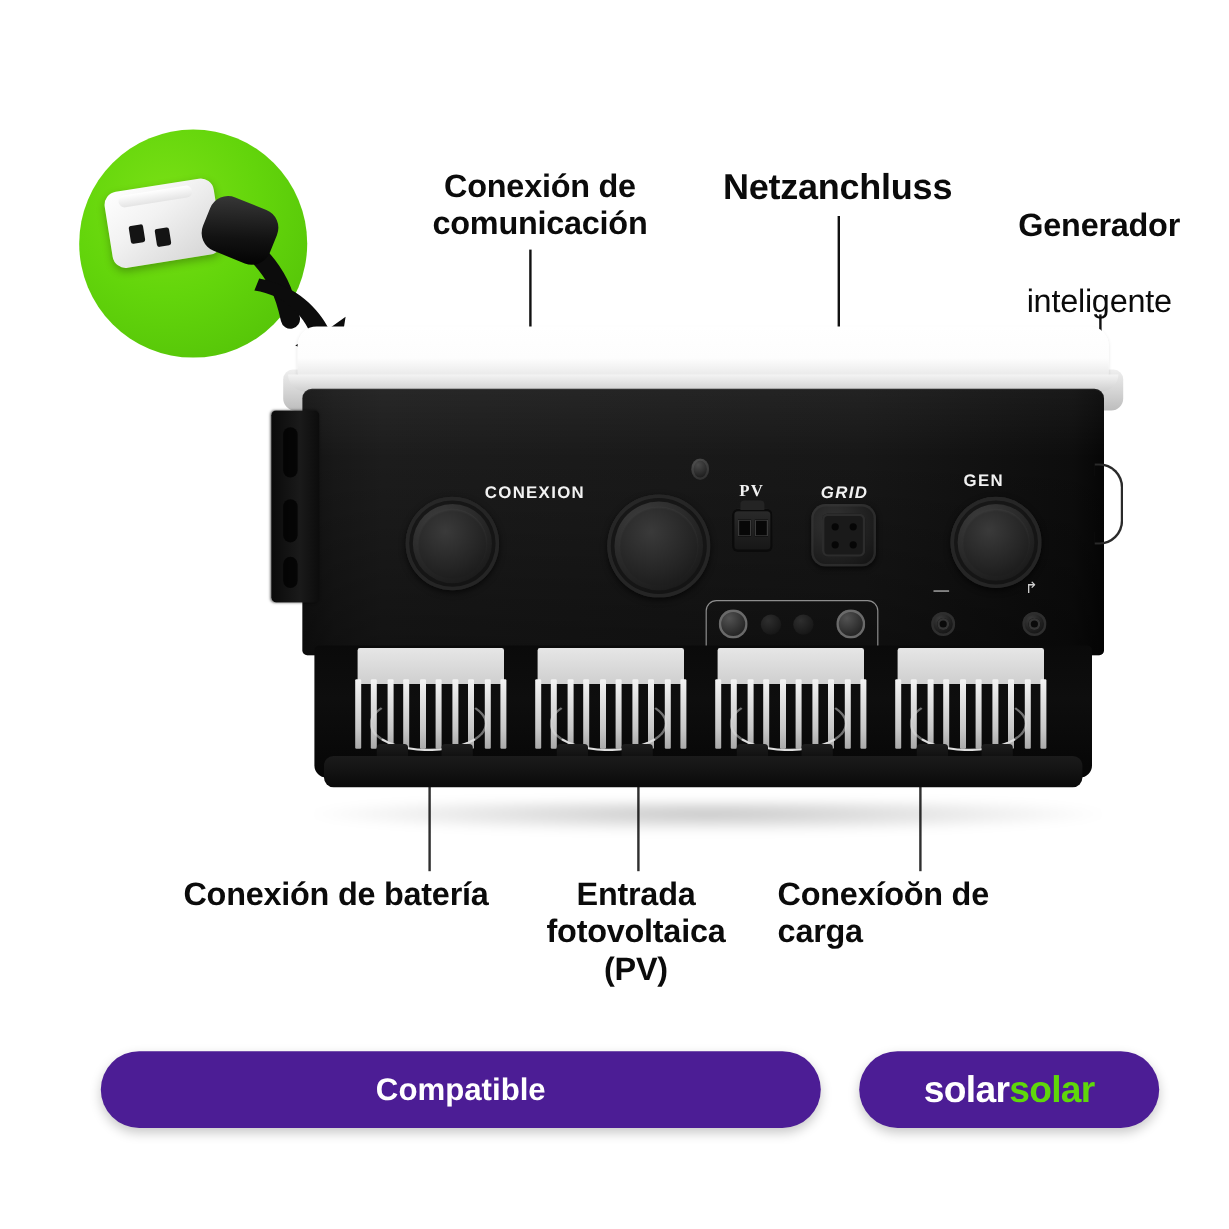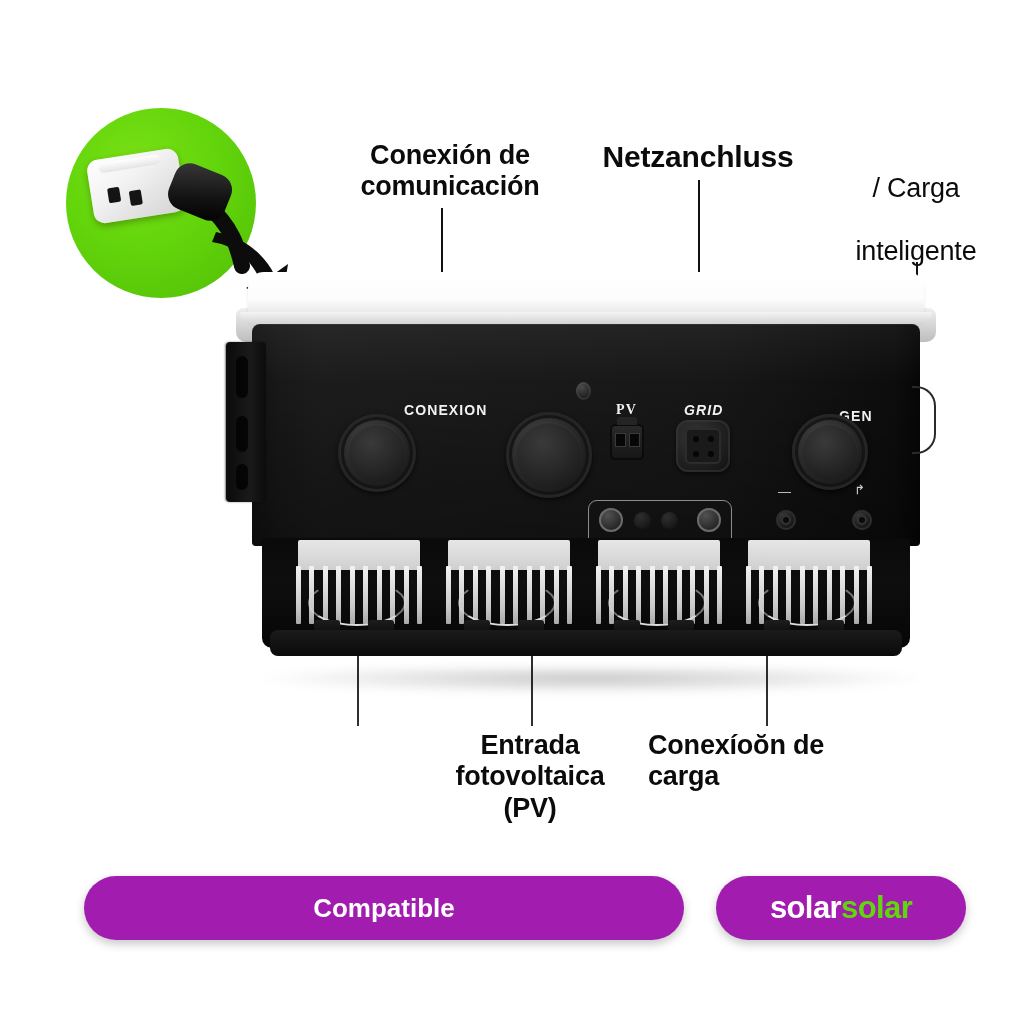--- a/index.html
+++ b/index.html
@@ -227,21 +227,21 @@
 
   
   #groundshadow{
     position:absolute;left:250px;top:668px;width:680px;height:26px;
     background:radial-gradient(ellipse at 50% 40%, rgba(0,0,0,.22), rgba(0,0,0,0) 70%);
     filter:blur(4px);
   }
 
   
   .pill{
-    position:absolute;border-radius:999px;background:#a21caf;
+    position:absolute;border-radius:999px;background:#4c1d95;
     display:flex;align-items:center;justify-content:center;
     box-shadow:0 4px 10px rgba(0,0,0,.22);
     color:#fff;
   }
   #pill-compat{left:84px;top:876px;width:600px;height:64px;font-size:26px;}
   #pill-compat .b{font-weight:700;}
   #pill-compat .r{font-weight:400;}
   #pill-logo{left:716px;top:876px;width:250px;height:64px;font-size:31px;font-weight:700;letter-spacing:-.6px;}
   #pill-logo .solar{color:#ffffff;}
   #pill-logo .scouts{color:#5fd80a;}
@@ -269,24 +269,25 @@
       <path d="M14 4 C46 10, 64 30, 72 46 L86 36 L80 74 L44 60 L58 52 C50 34, 36 18, 10 14 Z" fill="#0c0c0c"></path>
     </svg>
   </div>
 
   <div class="label" id="lbl-comm"><span>Conexión de</span>
 <span>comunicación</span></div>
 
   <div class="label" id="lbl-grid"><span>Netzanchluss</span></div>
 
   <div class="label" id="lbl-gen">
-    <span class="l2">/ Carga</span>
+    <span class="l1">Generador</span>
     <span class="l3">inteligente</span>
   </div>
 
+  <div class="label" id="lbl-bat"><span>Conexión de batería</span></div>
 
   <div class="label" id="lbl-pv"><span>Entrada</span>
 <span>fotovoltaica</span>
 <span>(PV)</span></div>
 
   <div class="label" id="lbl-load"><span>Conexíoŏn de</span>
 <span>carga</span></div>
 
   <div class="leader" style="left:441px;top:208px;height:160px;"></div>
   <div class="leader" style="left:698px;top:180px;height:186px;"></div>
@@ -308,21 +309,21 @@
     <div id="chassis">
       <div id="chassis-shade"></div>
 
       <div id="hook-r"></div>
 
       <div id="led"></div>
 
       <span class="portlabel" style="left:152px;top:78px;">CONEXION</span>
       <span class="portlabel" style="left:364px;top:78px;font-family:Liberation Serif, serif;">PV</span>
       <span class="portlabel" style="left:432px;top:78px;font-style:italic;">GRID</span>
-      <span class="portlabel" style="left:551px;top:84px;margin-left:36px;">GEN</span>
+      <span class="portlabel" style="left:551px;top:68px;">GEN</span>
 
       <div class="cap" style="left:86px;top:90px;width:78px;height:78px;">
         <div class="inner"></div>
       </div>
 
       <div class="cap" style="left:254px;top:88px;width:86px;height:86px;">
         <div class="inner"></div>
       </div>
 
       <div id="pv-conn">

